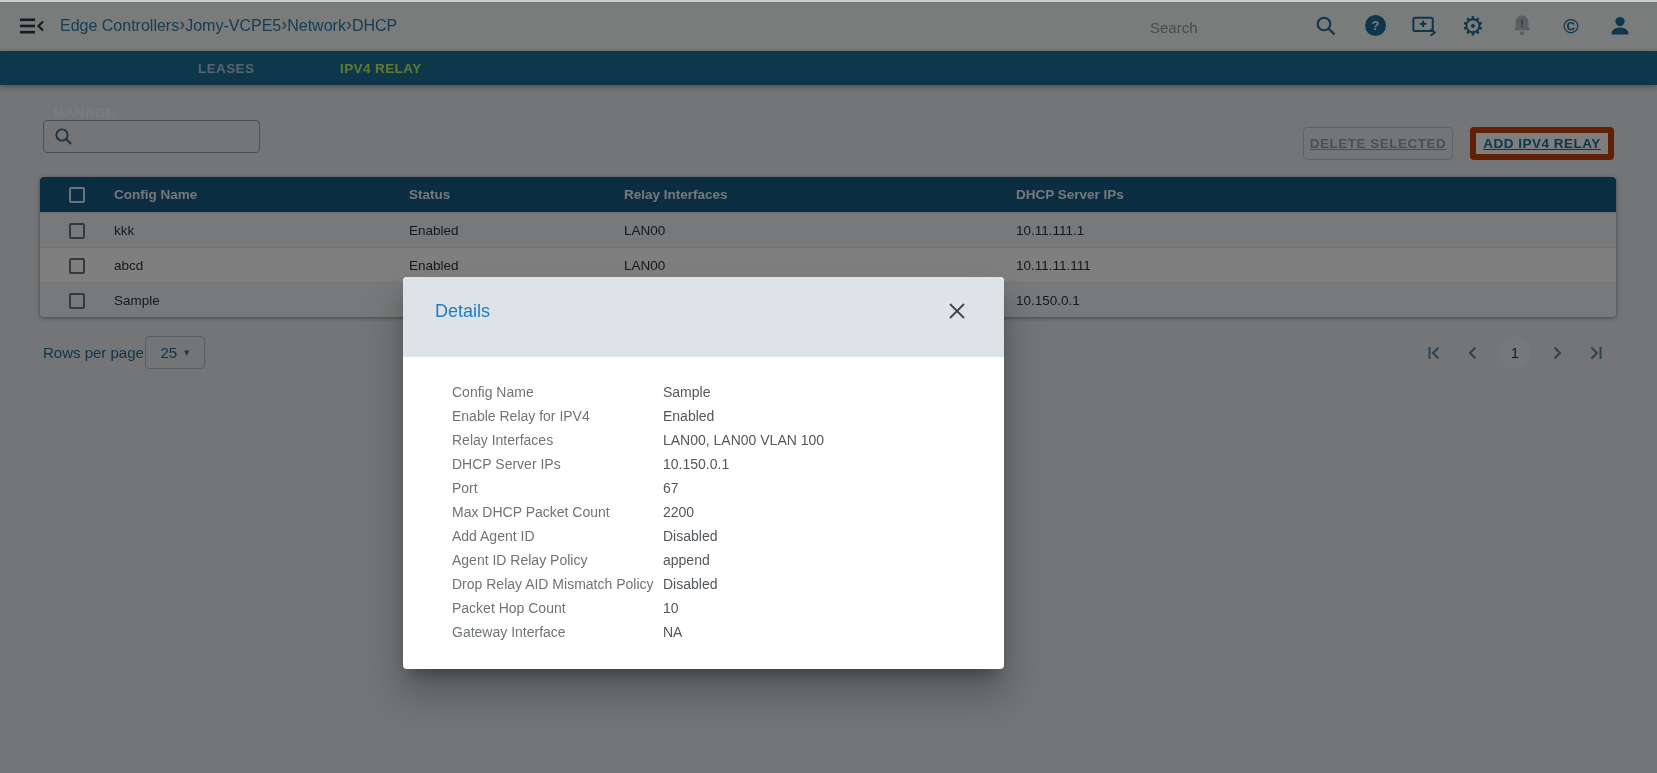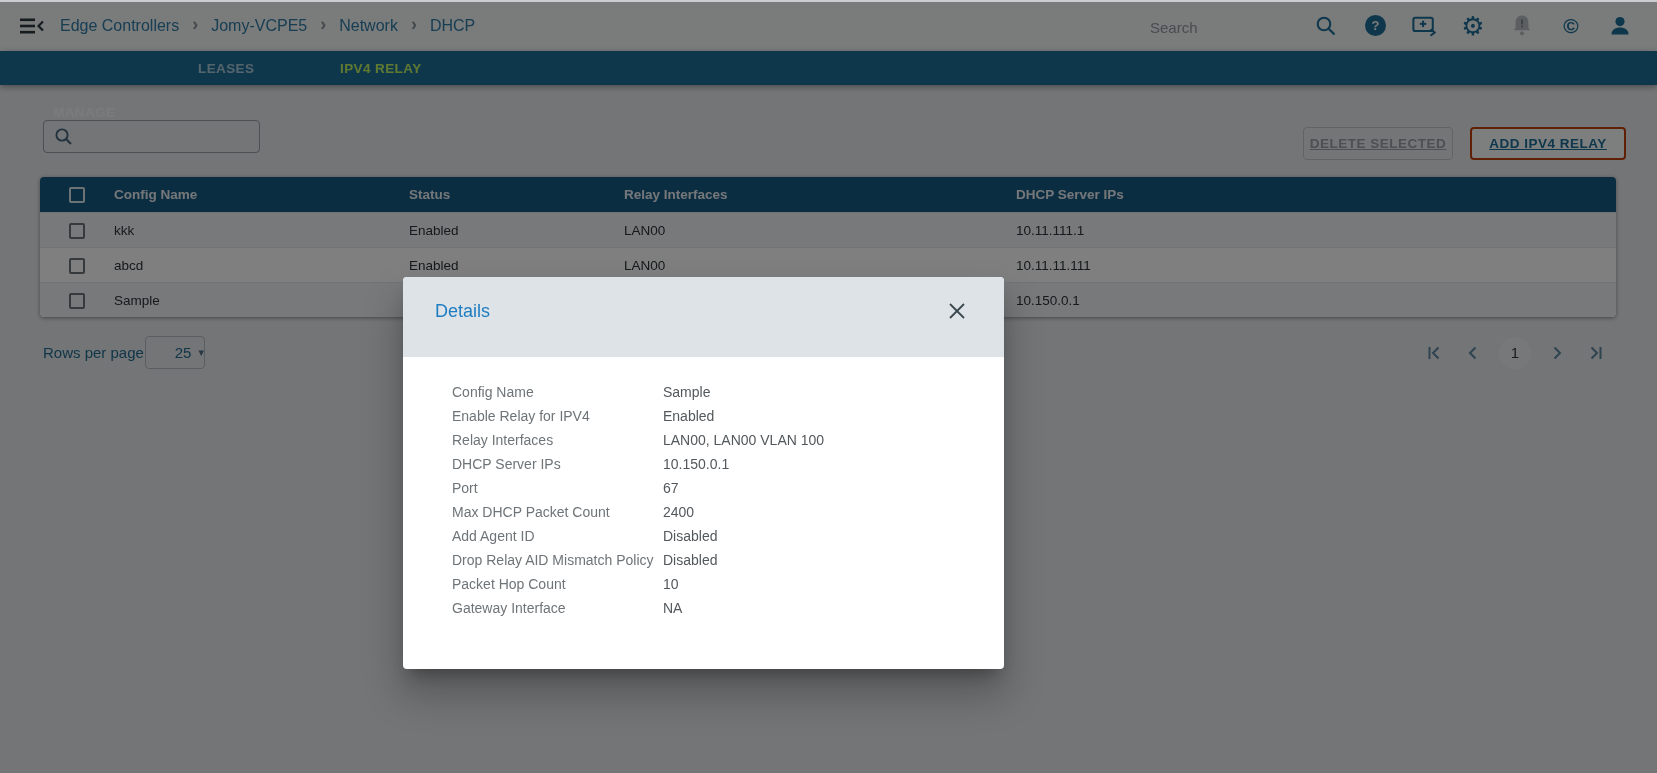--- a/index.html
+++ b/index.html
@@ -5,57 +5,57 @@
   html,body { margin:0; padding:0; background:#555; }
   .app {
     position:relative; width:1657px; height:773px; overflow:hidden;
     background:#e7ebee; font-family:"Liberation Sans", sans-serif;
     -webkit-font-smoothing:antialiased;
   }
 
   
   .topbar { position:absolute; top:0; left:0; right:0; height:51px; background:#f4f6f7; }
   .hamburger { position:absolute; left:20px; top:18px; width:24px; height:16px; cursor:pointer; }
-  .breadcrumb { position:absolute; left:60px; top:0; height:51px; display:flex; align-items:center; gap:13px; font-size:16px; }
+  .breadcrumb { position:absolute; left:60px; top:0; height:51px; display:flex; align-items:center; font-size:16px; }
   .crumb { color:#2e7ca5; cursor:pointer; white-space:nowrap; }
   .crumb-sep { color:#85929b; font-size:18px; font-weight:bold; transform:translateY(-1px); }
   .topsearch { position:absolute; left:1148px; top:13px; width:135px; height:26px; border:none; outline:none; background:transparent; font-size:15px; color:#a16207; font-family:"Liberation Sans", sans-serif; }
   .topsearch::placeholder { color:#8d99a1; }
   .top-icons { position:absolute; right:25px; top:0; height:51px; display:flex; align-items:center; gap:25px; }
   .ticon { width:24px; height:24px; display:flex; align-items:center; justify-content:center; cursor:pointer; }
   .gear-glyph { font-size:26px; color:#1d6f99; line-height:1; }
   .copy-glyph { font-size:21px; color:#1d6f99; line-height:1; font-weight:bold; }
 
   
   .tabbar { position:absolute; top:51px; left:0; right:0; height:34px; background:#1d6f99; box-shadow:0 2px 6px rgba(0,0,0,0.35); z-index:1; }
   .tab { position:absolute; top:0; height:34px; display:flex; align-items:center; font-size:13.5px; font-weight:bold; letter-spacing:0.4px; color:rgba(255,255,255,0.62); cursor:pointer; white-space:nowrap; }
   .tab.active { color:#bef264; }
   .tab-manage { left:53px;margin-top:44px; } .tab-leases { left:198px; } .tab-ipv4 { left:340px; }
 
   
   .searchbox { position:absolute; left:43px; top:120px; width:217px; height:33px; border:1px solid #98a0a6; border-radius:4px; display:flex; align-items:center; padding-left:10px; box-sizing:border-box; }
   .searchbox input { border:none; outline:none; background:transparent; margin-left:8px; width:160px; font-size:14px; font-family:"Liberation Sans", sans-serif; }
   .btn { position:absolute; top:127px; height:33px; border-radius:4px; font-size:13.5px; font-weight:bold; letter-spacing:0.5px; display:flex; align-items:center; justify-content:center; box-sizing:border-box; cursor:pointer; white-space:nowrap;text-decoration:underline; }
   .btn-delete { left:1303px; width:150px; border:1px solid #c3c7ca; color:#9aa0a5; background:transparent; cursor:default; }
-  .btn-add { left:1470px; width:156px; border:2px solid #c2410c; color:#1d6f99; background:#fbfcfc; }
+  .btn-add { left:1470px; width:144px; border:6px solid #c2410c; color:#1d6f99; background:#fbfcfc; }
 
   
   .table-card { position:absolute; left:40px; top:177px; width:1576px; border-radius:4px; overflow:hidden; box-shadow:0 1px 4px rgba(0,0,0,0.4); }
   .thead { height:35px; background:#175a85; position:relative; }
   .th { position:absolute; top:0; height:35px; display:flex; align-items:center; color:#e9eff3; font-size:13.5px; font-weight:bold; white-space:nowrap; }
   .trow { height:35px; position:relative; background:#ffffff; border-top:1px solid #e3e6e8; box-sizing:border-box; }
   .trow.alt { background:#f1f3f4; }
   .td { position:absolute; top:0; height:35px; display:flex; align-items:center; color:#2b3438; font-size:13.5px; white-space:nowrap; }
   .col-cb { left:29px; } .col-name { left:74px; } .col-status { left:369px; } .col-relay { left:584px; } .col-dhcp { left:976px; }
   .cb { width:16px; height:16px; border:2px solid #6d757b; border-radius:2px; box-sizing:border-box; cursor:pointer; }
   .cb.light { border-color:#dbe4ea; }
 
   
   .pager-label { position:absolute; left:43px; top:336px; height:33px; display:flex; align-items:center; font-size:15px; color:#256c93; }
-  .pager-select { position:absolute; left:145px; top:336px; width:60px; height:33px; border:1px solid #b6bcc0; border-radius:4px; display:flex; align-items:center; justify-content:flex-end; gap:7px; color:#256c93; font-size:15px; box-sizing:border-box; cursor:pointer; }
+  .pager-select { position:absolute; left:145px; top:336px; width:60px; height:33px; border:1px solid #b6bcc0; border-radius:4px; display:flex; align-items:center; justify-content:center; gap:7px; color:#256c93; font-size:15px; box-sizing:border-box; cursor:pointer; }
   .caret { font-size:11px; color:#50708a; }
   .pager-nav { position:absolute; left:1423px; top:336px; height:33px; display:flex; align-items:center; gap:14px; }
   .pnav { width:24px; height:24px; display:flex; align-items:center; justify-content:center; cursor:pointer; }
   .page-circle { width:32px; height:32px; border-radius:50%; background:#eff1f2; display:flex; align-items:center; justify-content:center; font-size:15px; color:#33393d; cursor:pointer; }
 
   
   .backdrop { position:absolute; inset:0; background:rgba(0,0,0,0.5); z-index:5; }
   .topline { position:absolute; top:0; left:0; right:0; height:2px; background:#c9cdd0; z-index:7; }
   .modal { position:absolute; left:403px; top:277px; width:601px; height:392px; background:#ffffff; border-radius:4px; z-index:10; overflow:hidden;
            box-shadow:0 11px 15px -7px rgba(0,0,0,0.3), 0 24px 38px 3px rgba(0,0,0,0.24); }
@@ -252,27 +252,31 @@
       <div class="field-row">
         <span class="field-label">DHCP Server IPs</span>
         <span class="field-value">10.150.0.1</span>
       </div>
       <div class="field-row">
         <span class="field-label">Port</span>
         <span class="field-value">67</span>
       </div>
       <div class="field-row">
         <span class="field-label">Max DHCP Packet Count</span>
-        <span class="field-value">2400</span>
+        <span class="field-value">2200</span>
       </div>
       <div class="field-row">
         <span class="field-label">Add Agent ID</span>
         <span class="field-value">Disabled</span>
       </div>
       <div class="field-row">
+        <span class="field-label">Agent ID Relay Policy</span>
+        <span class="field-value">append</span>
+      </div>
+      <div class="field-row">
         <span class="field-label">Drop Relay AID Mismatch Policy</span>
         <span class="field-value">Disabled</span>
       </div>
       <div class="field-row">
         <span class="field-label">Packet Hop Count</span>
         <span class="field-value">10</span>
       </div>
       <div class="field-row">
         <span class="field-label">Gateway Interface</span>
         <span class="field-value">NA</span>

